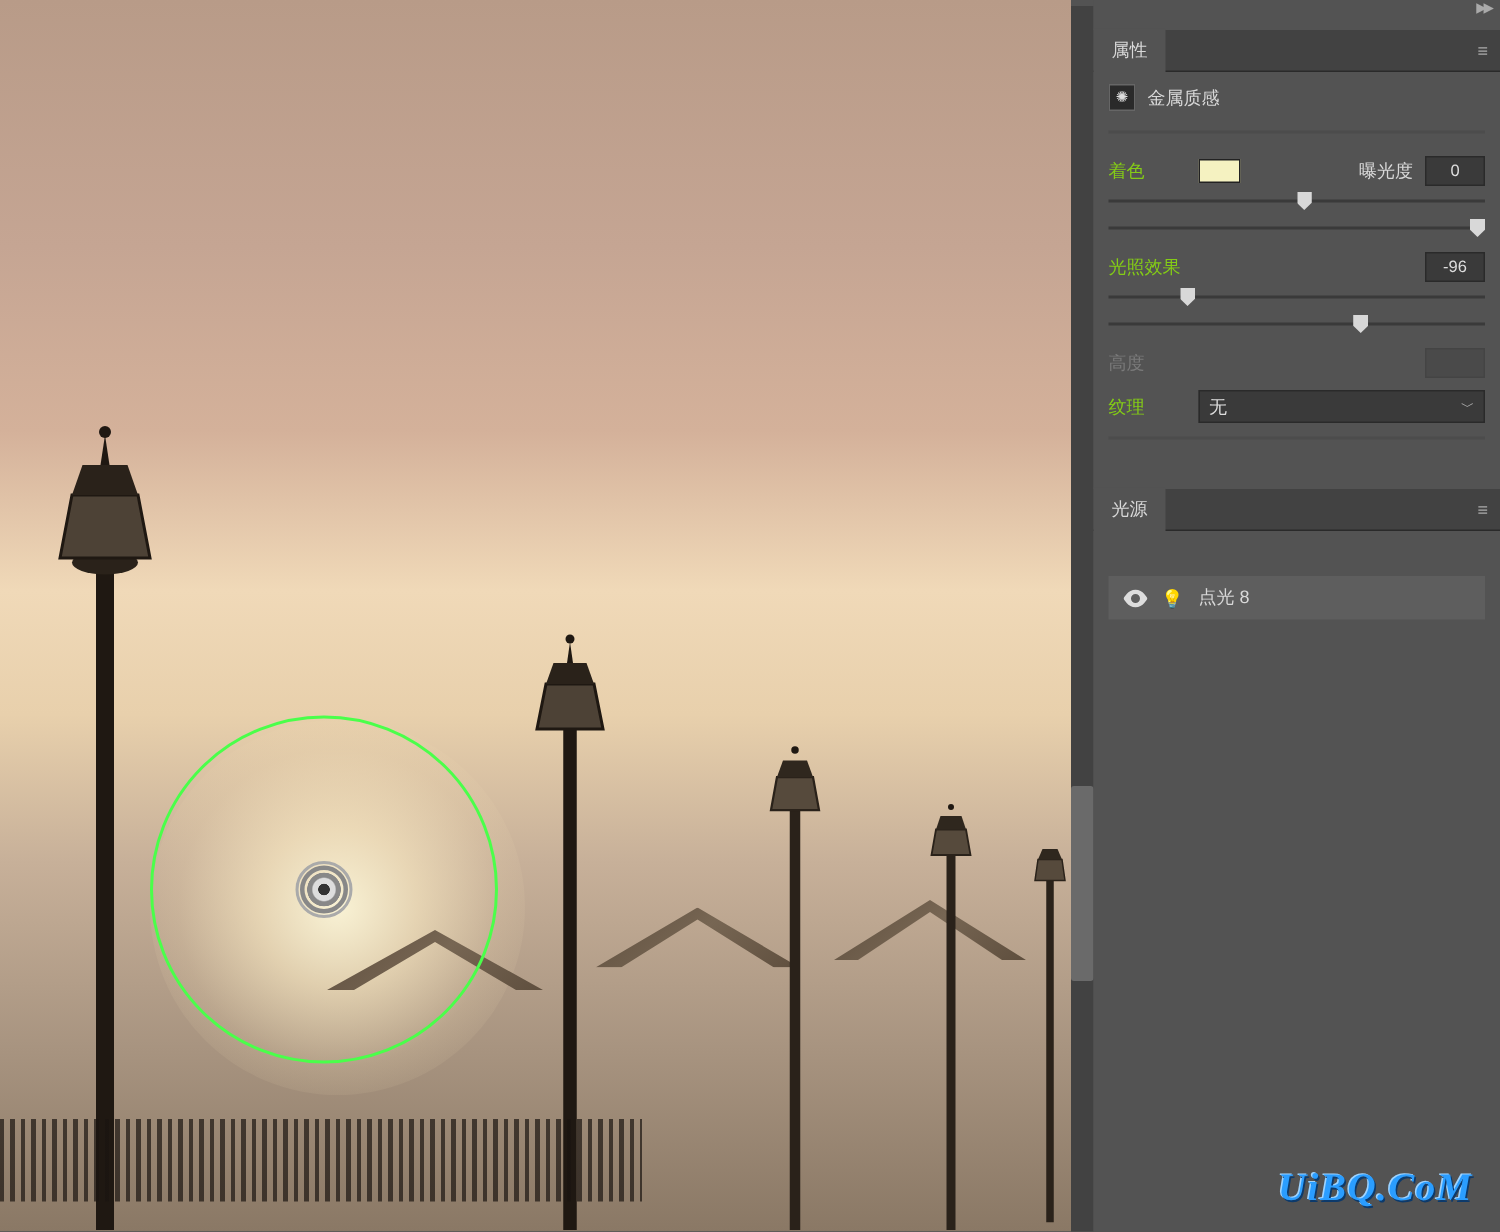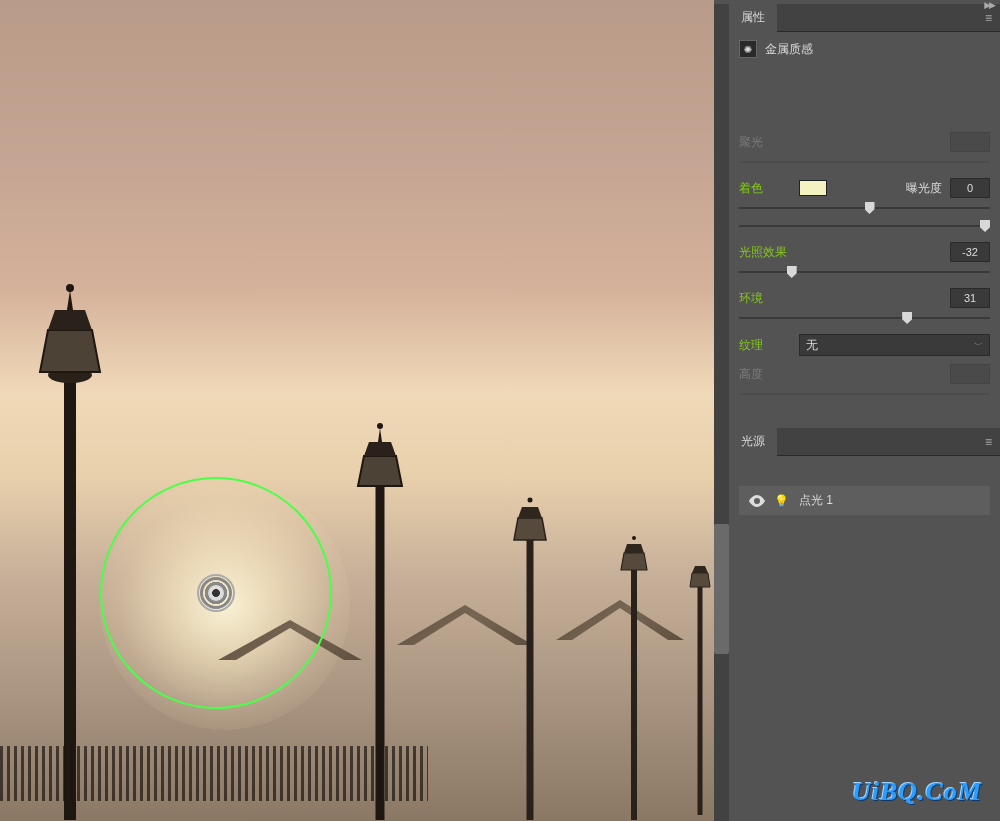--- a/index.html
+++ b/index.html
@@ -99,36 +99,31 @@
   </div>
 </div>
 
 <div class="scrollbar">
   <div class="scrollbar-thumb"></div>
 </div>
 
 <div class="panel-right">
   <div class="collapse-arrows">▶▶</div>
 
-  <div class="panel-tab-bar" style="margin-top:4px;text-align:right;">
+  <div class="panel-tab-bar" style="margin-top:20px;text-align:right;">
     <div class="panel-tab">属性</div>
     <div class="panel-menu">≡</div>
   </div>
 
   <div class="effect-header">
     <div class="effect-icon">✺</div>
     <span>金属质感</span>
   </div>
 
 
-  <div class="prop-row" style="margin-top:62px;">
-    <span class="prop-label disabled">聚光</span>
-    <div class="prop-spacer"></div>
-    <div class="value-box" style="opacity:.35;"></div>
-  </div>
   <div class="slider-track">
       <div class="slider-line" style="opacity:.3;"></div>
     </div>
 
   <div class="prop-row">
     <span class="prop-label">着色</span>
     <div class="color-swatch"></div>
     <div class="prop-spacer"></div>
     <span>曝光度</span>
     <div class="value-box">0</div>
@@ -139,65 +134,60 @@
   </div>
 
   <div class="slider-track">
     <div class="slider-line"></div>
     <div class="slider-thumb" style="left:calc(100% - 10px);"></div>
   </div>
 
   <div class="prop-row">
     <span class="prop-label">光照效果</span>
     <div class="prop-spacer"></div>
-    <div class="value-box">-32</div>
+    <div class="value-box">-96</div>
   </div>
   <div class="slider-track">
     <div class="slider-line"></div>
     <div class="slider-thumb" style="left:19%;"></div>
   </div>
 
-  <div class="prop-row">
-    <span class="prop-label">环境</span>
-    <div class="prop-spacer"></div>
-    <div class="value-box">31</div>
-  </div>
   <div class="slider-track">
     <div class="slider-line"></div>
     <div class="slider-thumb" style="left:65%;"></div>
+  </div>
+
+  <div class="prop-row">
+    <span class="prop-label disabled">高度</span>
+    <div class="prop-spacer"></div>
+    <div class="value-box" style="opacity:.35;"></div>
   </div>
 
   <div class="prop-row">
     <span class="prop-label">纹理</span>
     <div class="select-box">
       <span>无</span>
       <span class="chev">﹀</span>
     </div>
-  </div>
-
-  <div class="prop-row">
-    <span class="prop-label disabled">高度</span>
-    <div class="prop-spacer"></div>
-    <div class="value-box" style="opacity:.35;"></div>
   </div>
   <div class="slider-track">
       <div class="slider-line" style="opacity:.3;"></div>
     </div>
 
   <div class="lights-panel">
     <div class="panel-tab-bar">
       <div class="panel-tab">光源</div>
       <div class="panel-menu">≡</div>
     </div>
     <div style="height:30px;"></div>
     <div class="light-item">
       <span class="eye-icon">
         <svg width="16" height="12" viewBox="0 0 16 12">
             <path d="M8 0 C3 0 0 6 0 6 s3 6 8 6 8-6 8-6 S13 0 8 0z M8 9 a3 3 0 1 1 0-6 3 3 0 0 1 0 6z" fill="#ddd"></path>
           </svg>
       </span>
       <span class="bulb-icon">💡</span>
-      <span>点光 1</span>
+      <span>点光 8</span>
     </div>
   </div>
 </div>
 
 <div class="watermark">UiBQ.CoM</div>
 
 </body></html>

